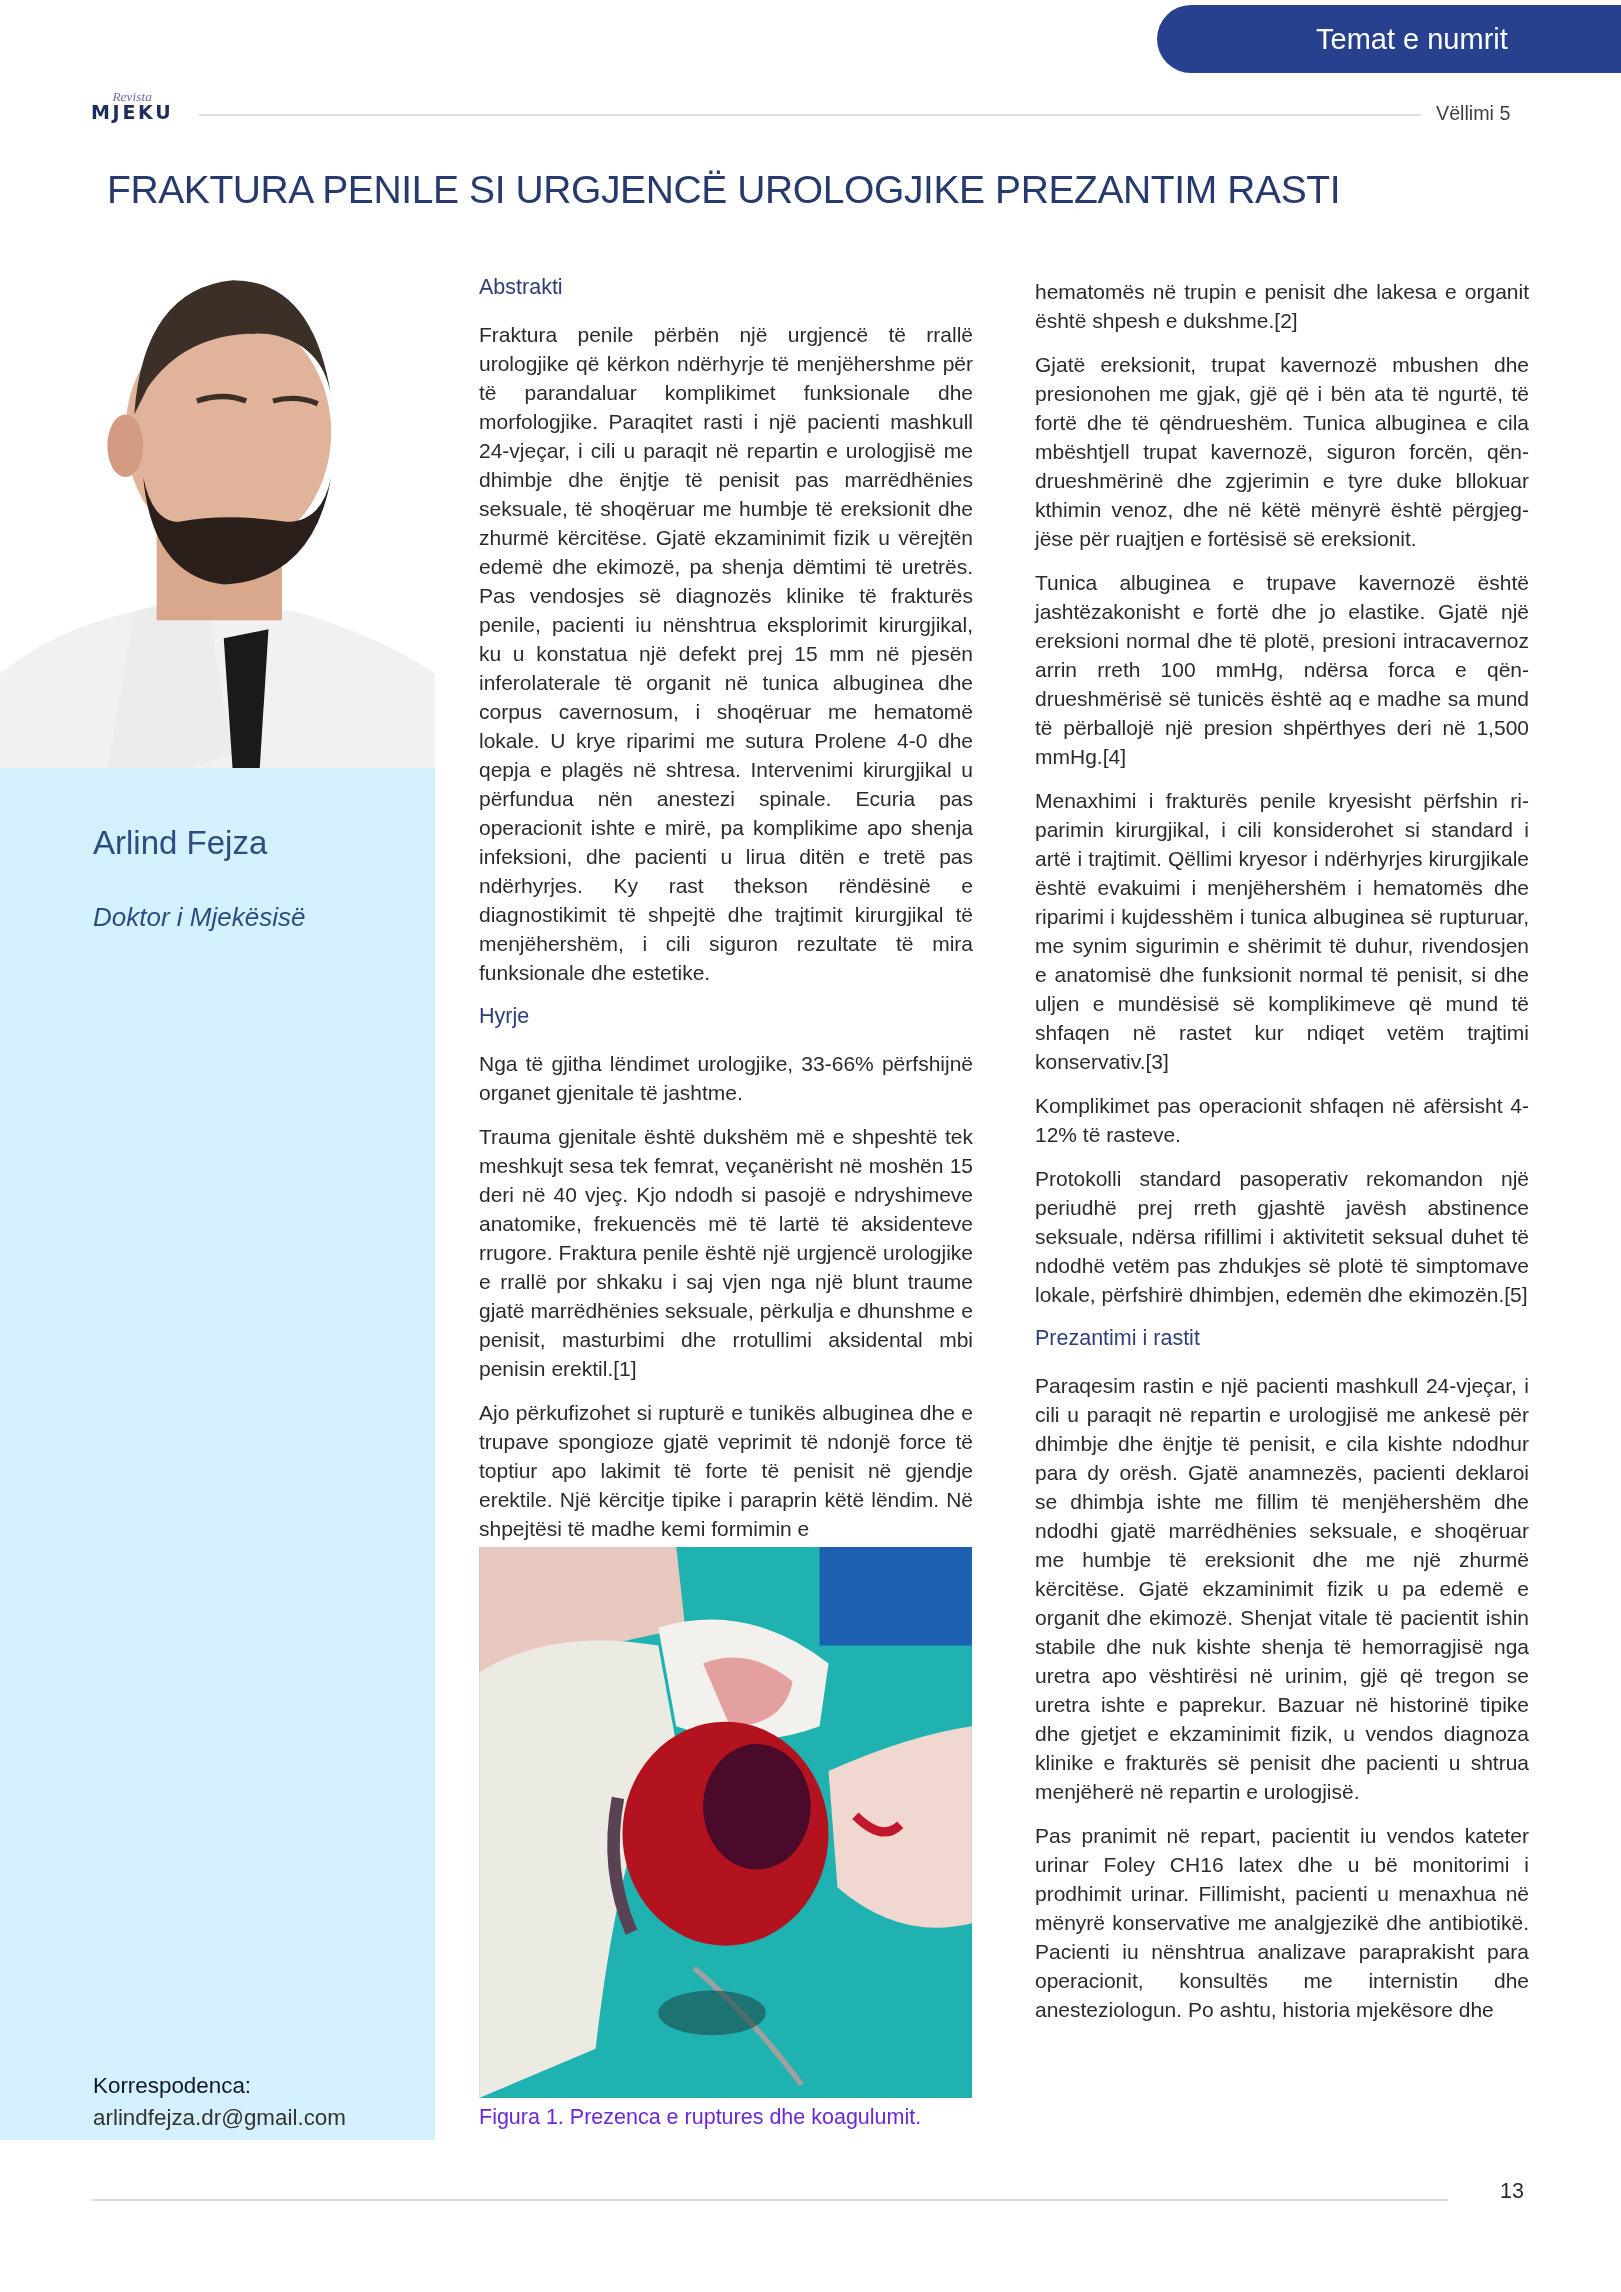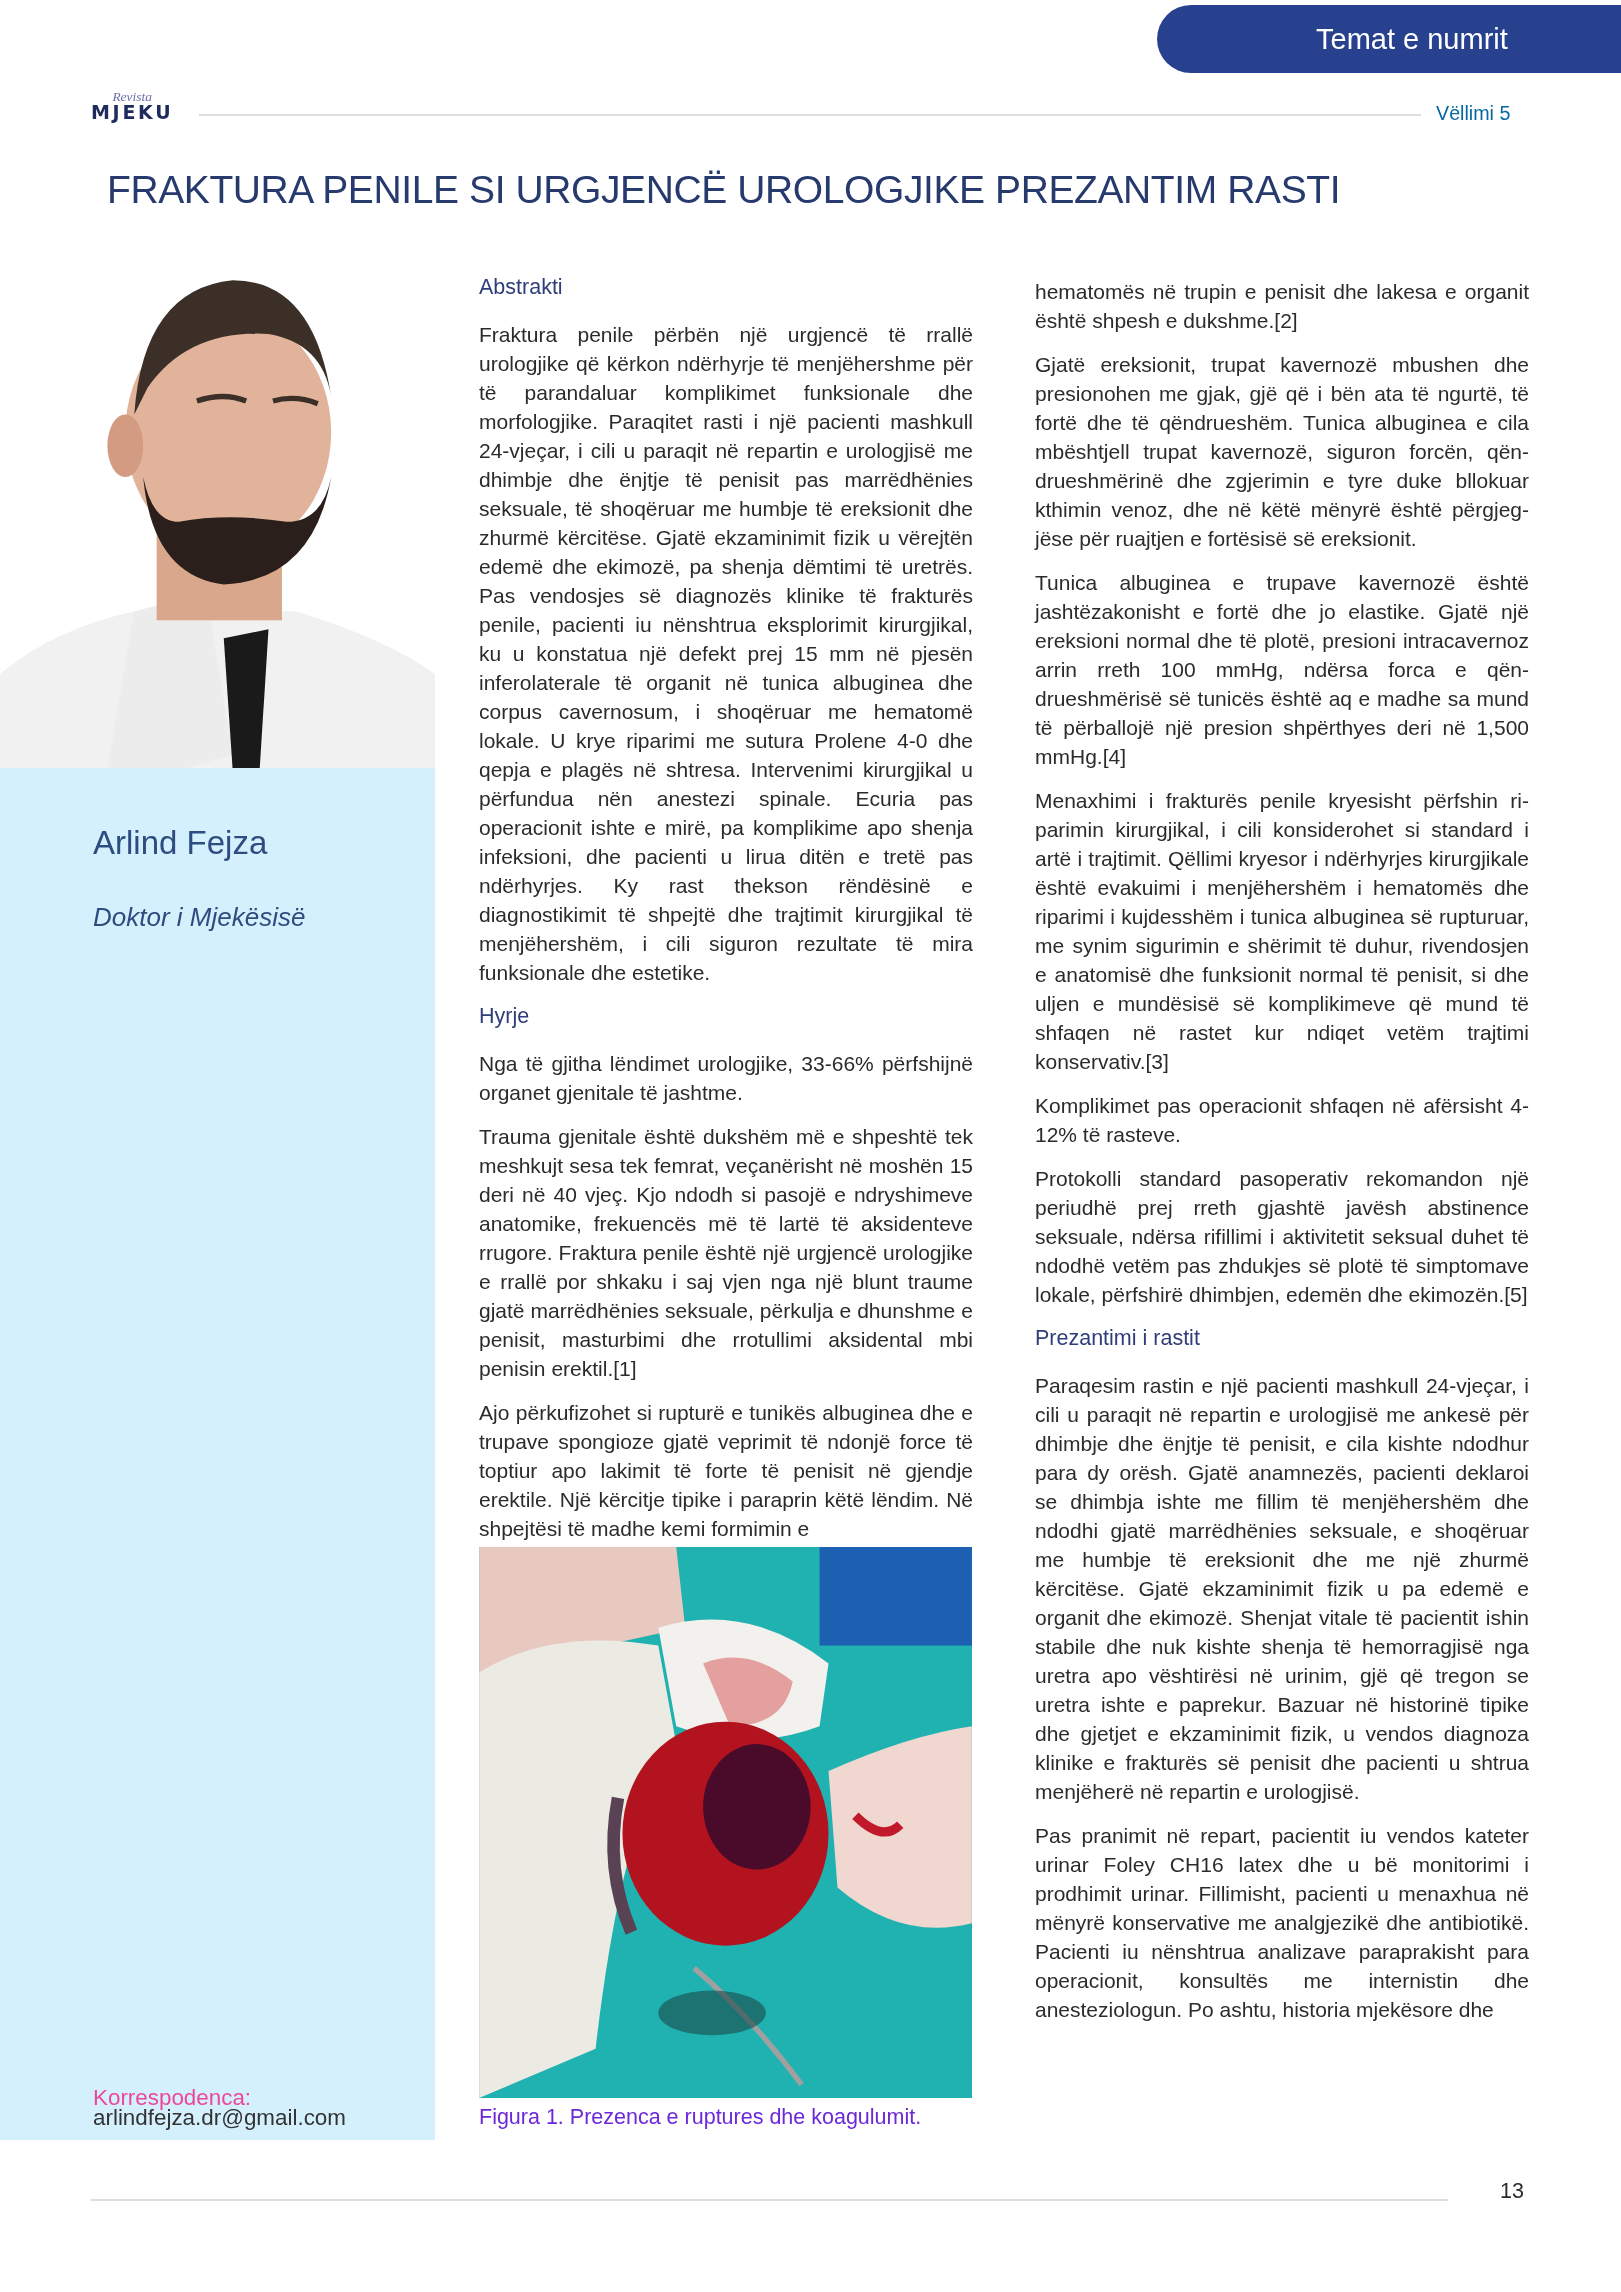--- a/index.html
+++ b/index.html
@@ -13,30 +13,30 @@
     position: absolute; left: 1157px; top: 4.5px; width: 475px; height: 68px;
     background: #27418f; border-radius: 36px 0 0 36px;
     color: #ffffff; font-size: 29px; line-height: 68px;
     padding-left: 159px; box-sizing: border-box;
     font-family: "Liberation Sans", sans-serif;
   }
   .logo { position: absolute; left: 91px; top: 90px; text-align: center; }
   .logo .revista { font-family: "Liberation Serif", serif; font-style: italic; color: #6b6fa8; font-size: 13.4px; line-height: 13.4px; display: block; }
   .logo .mjeku { font-family: "DejaVu Sans", sans-serif; font-weight: bold; color: #1e2b5c; font-size: 19px; letter-spacing: 2.7px; line-height: 19.7px; display: block; }
   .header-rule { position: absolute; left: 199px; top: 114px; width: 1222px; height: 1.8px; background: #dedede; }
-  .volume { position: absolute; left: 1436px; top: 102px; font-size: 19.7px; color: #0369a1; }
+  .volume { position: absolute; left: 1436px; top: 102px; font-size: 19.7px; color: #404040; }
   .article-title {
     position: absolute; left: 91px; top: 152px; font-size: 39px; color: #263a6e;
     letter-spacing: -0.4px; font-family: "Liberation Sans", sans-serif; white-space: nowrap;
   }
   .author-photo { position: absolute; left: 0; top: 253px; width: 435px; height: 518px; background: #ffffff; overflow: hidden; }
   .author-panel { position: absolute; left: 0; top: 768px; width: 435px; height: 1372px; background: #d5f0fd; }
   .author-name { position: absolute; left: 93px; top: 824px; font-size: 33px; color: #2d4c7f; }
   .author-role { position: absolute; left: 93px; top: 902px; font-size: 26px; color: #2d4c7f; font-style: italic; }
-  .corr-label { position: absolute; left: 93px; top: 2073px; font-size: 22.4px; color: #ec4899; margin-top: 12px; }
+  .corr-label { position: absolute; left: 93px; top: 2073px; font-size: 22.4px; color: #0f172a; }
   .corr-email { position: absolute; left: 93px; top: 2105px; font-size: 22.4px; color: #333; }
   .col { position: absolute; width: 494px; font-size: 21px; line-height: 29px; color: #2b2b2b; }
   .col p { margin: 12px 0 15px 0; text-align: justify; hyphens: manual; }
   .col h3 { margin: 8px 0 18px 0; font-weight: normal; font-size: 21.5px; color: #2f3d7a; line-height: 29px; }
   .col-mid { left: 479px; top: 265px; }
   .col-right { left: 1035px; top: 265px; }
   .figure { position: absolute; left: 479px; top: 1547px; width: 493px; height: 551px; overflow: hidden; background: #1aa7a8; }
   .fig-caption { position: absolute; left: 479px; top: 2105px; font-size: 21.5px; color: #6d28d9; }
   .footer-rule { position: absolute; left: 91px; top: 2199px; width: 1357px; height: 1.8px; background: #dedede; }
   .page-number { position: absolute; left: 1500px; top: 2179px; font-size: 21.5px; color: #2b2b2b; }

